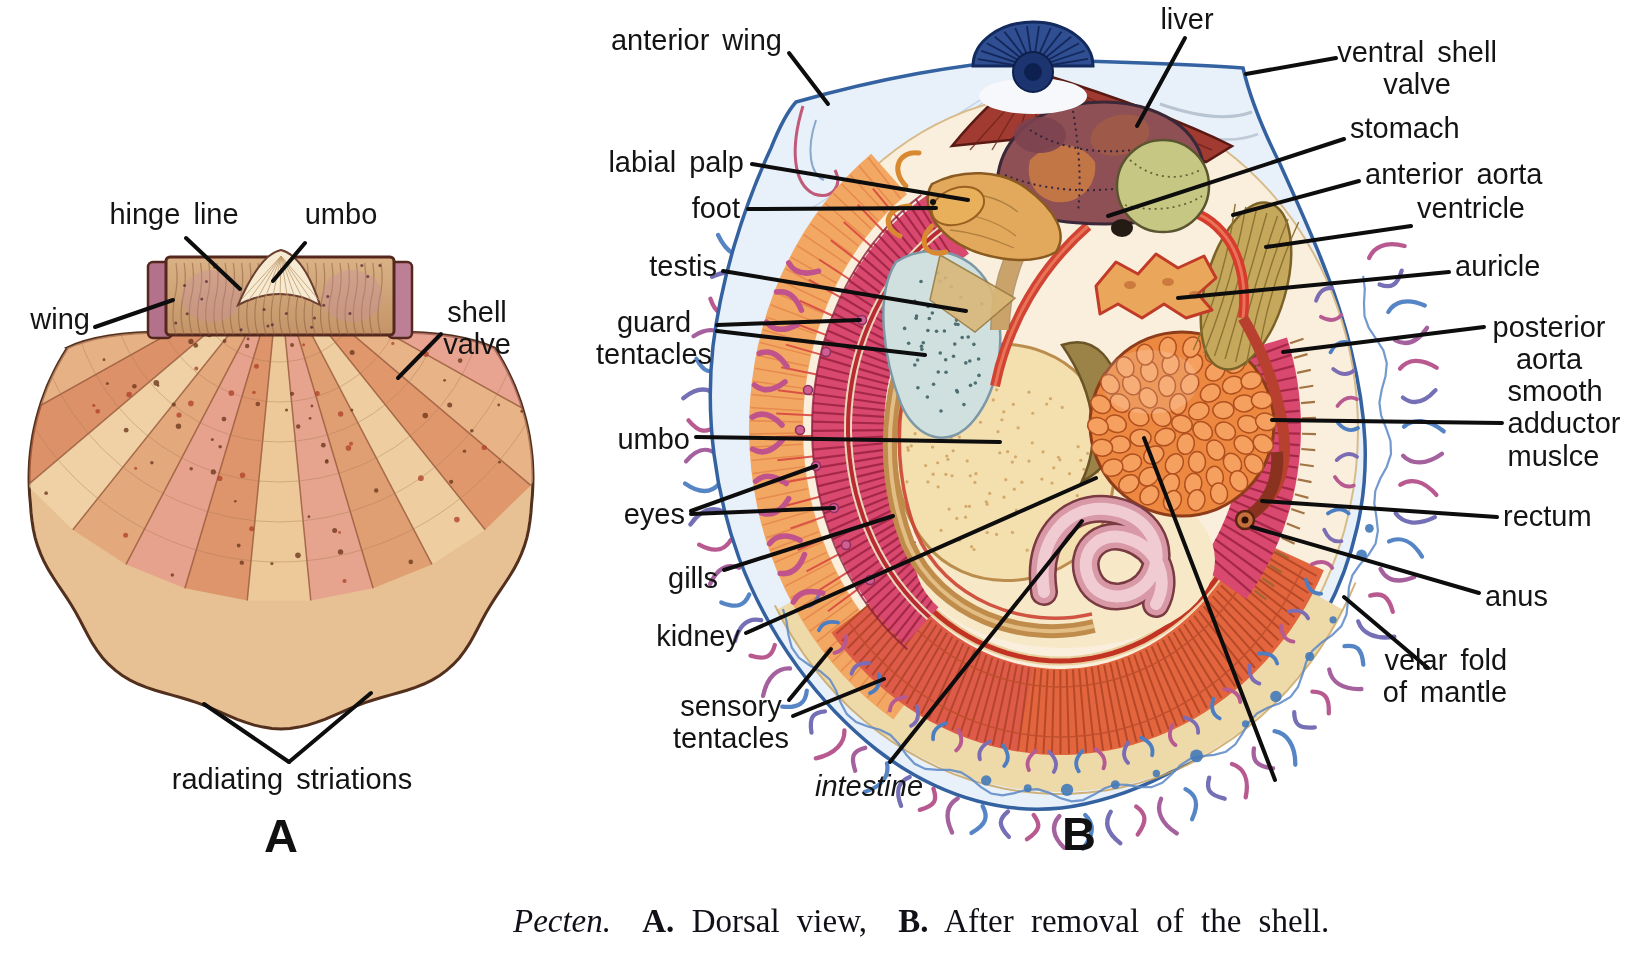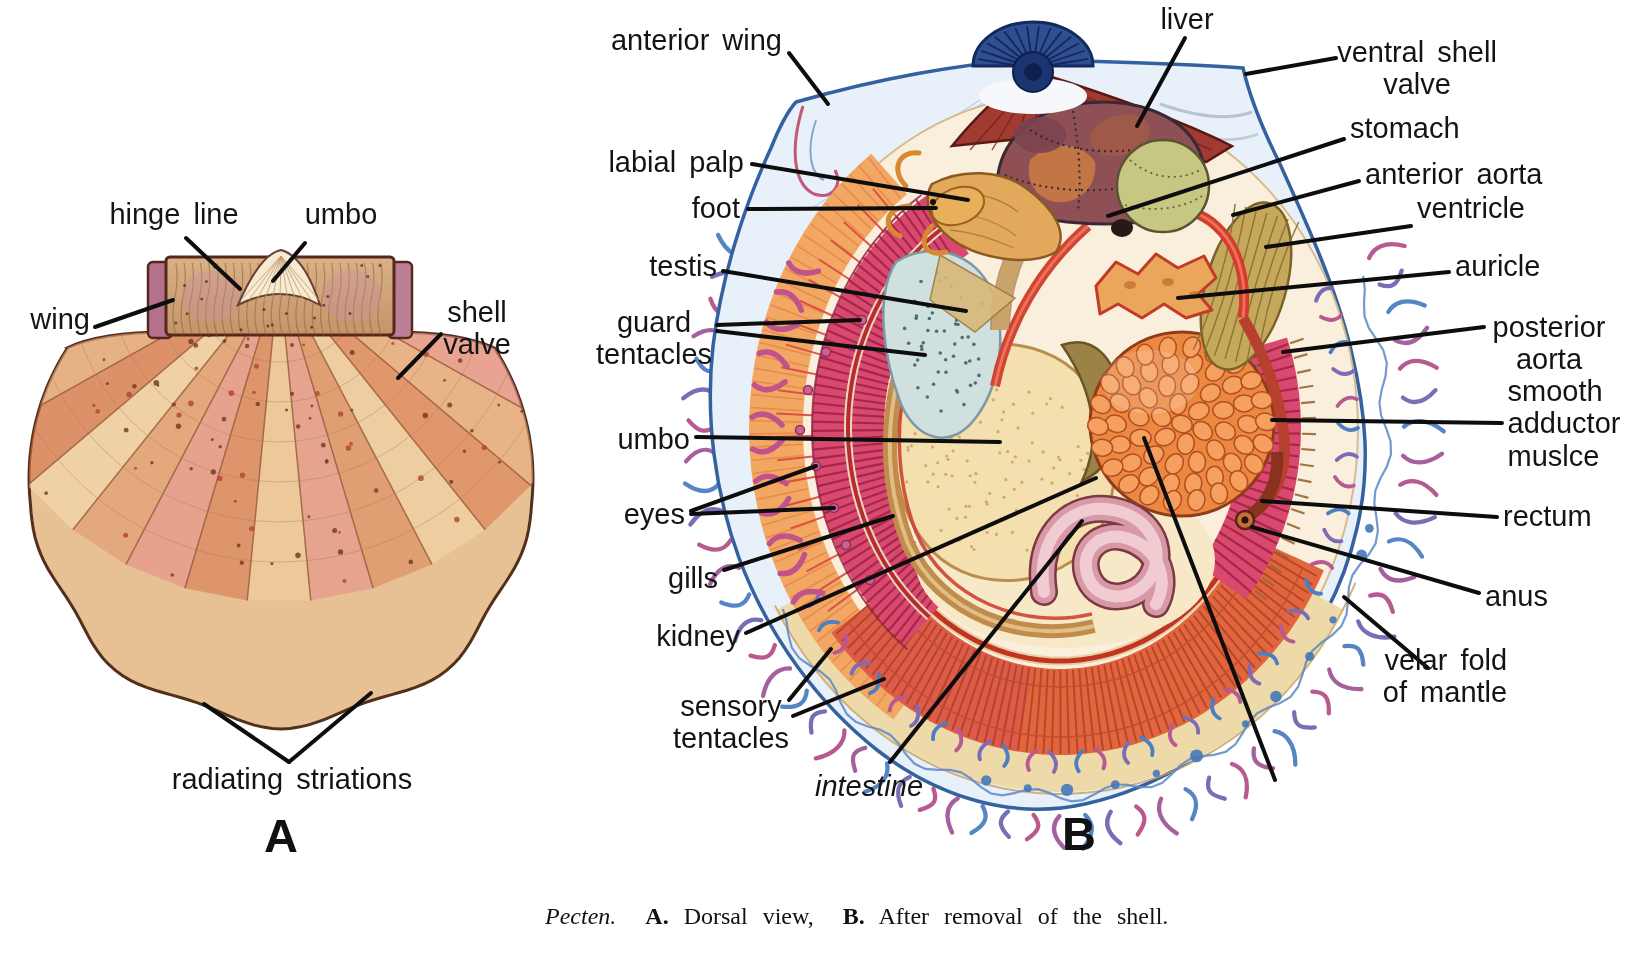--- a/index.html
+++ b/index.html
@@ -3,22 +3,22 @@
 <meta charset="utf-8">
 <style>
   html,body{margin:0;padding:0;background:#ffffff;}
   #stage{position:relative;width:1635px;height:962px;background:#fff;overflow:hidden;
          font-family:"Liberation Sans",sans-serif;}
   #art{position:absolute;left:0;top:0;}
   #annotations{position:absolute;left:0;top:0;width:100%;height:100%;pointer-events:none;}
   .lbl{position:absolute;font-size:29px;line-height:1.12;color:#141414;white-space:pre-line;
        word-spacing:5px;letter-spacing:0px;}
   .panel-letter{position:absolute;font-size:47px;font-weight:bold;color:#111;transform:translateX(-50%);}
-  #caption{position:absolute;left:545px;top:903px;font-family:"Liberation Serif",serif;
-           font-size:24px;color:#101018;word-spacing:9px;white-space:nowrap;}
+  #caption{position:absolute;left:513px;top:903px;font-family:"Liberation Serif",serif;
+           font-size:33px;color:#101018;word-spacing:9px;white-space:nowrap;}
   #caption .sp{margin-right:14px;}
   #caption .it{font-style:italic;}
   #caption .bd{font-weight:bold;}
 </style>
 </head>
 <body>
 
 <div id="stage">
 
   <svg id="art" width="1635" height="962" viewBox="0 0 1635 962">

